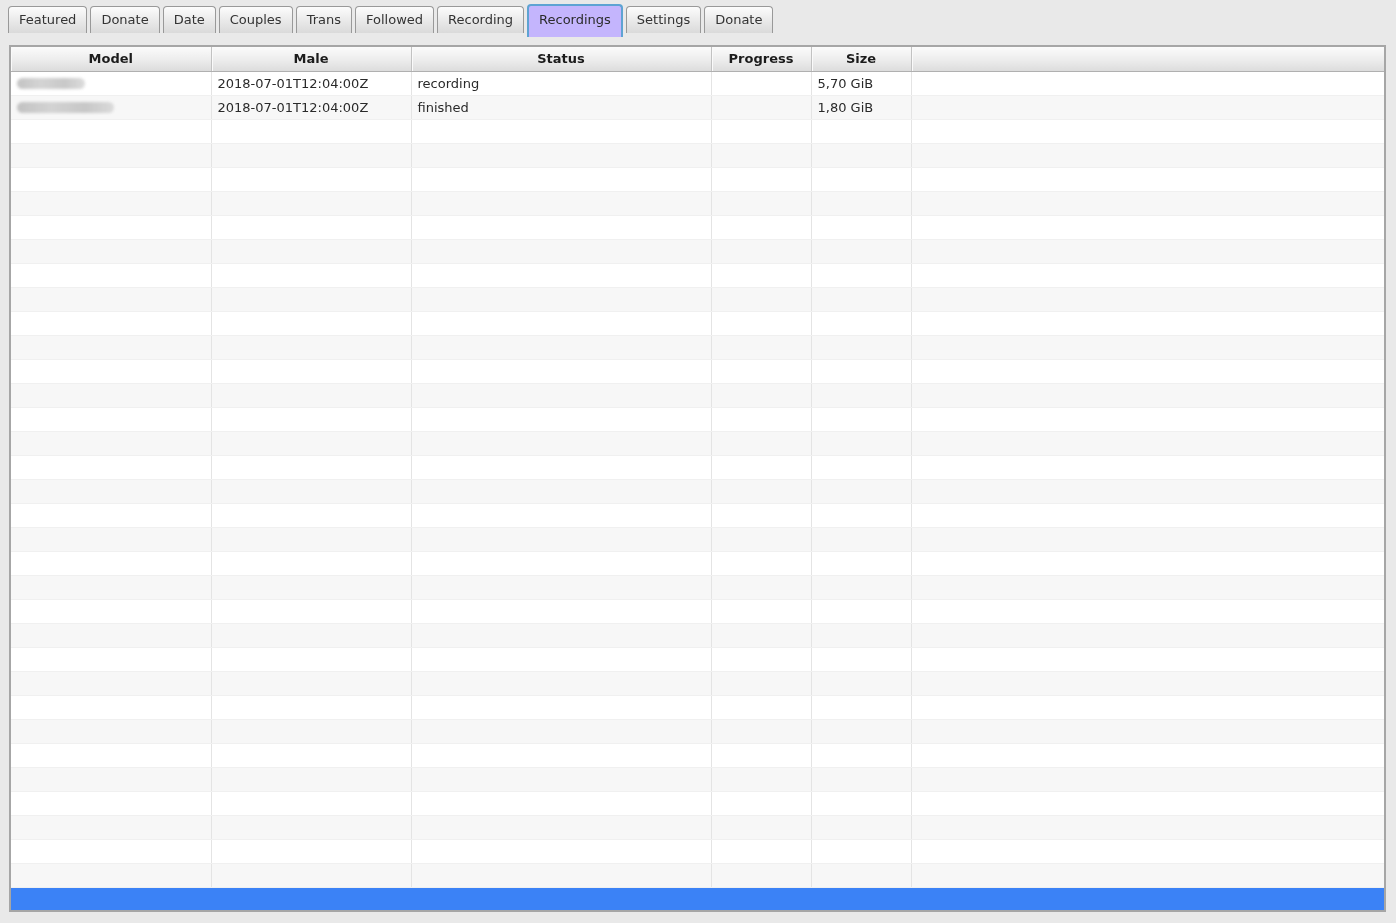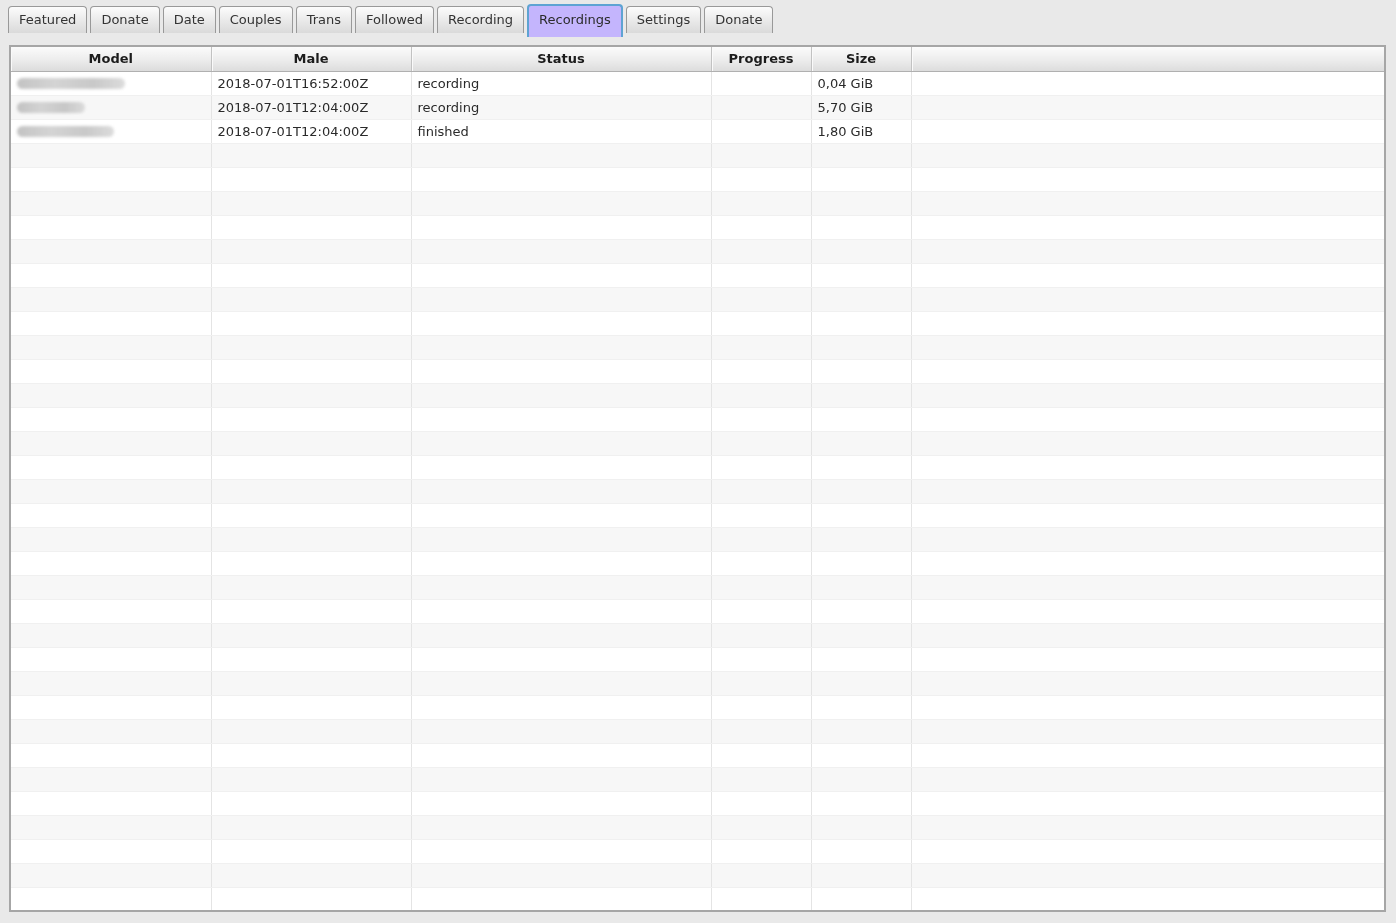--- a/index.html
+++ b/index.html
@@ -121,30 +121,20 @@
             <th>Male</th>
             <th>Status</th>
             <th>Progress</th>
             <th>Size</th>
             <th></th>
           </tr>
       </thead>
       <tbody id="table-body">
           <tr>
             <td>
-              <div class="redacted" style="width: 108px;"></div>
-            </td>
-            <td>2018-07-01T16:52:00Z</td>
-            <td>recording</td>
-            <td></td>
-            <td>0,04 GiB</td>
-            <td></td>
-          </tr>
-          <tr>
-            <td>
               <div class="redacted" style="width: 68px;"></div>
             </td>
             <td>2018-07-01T12:04:00Z</td>
             <td>recording</td>
             <td></td>
             <td>5,70 GiB</td>
             <td></td>
           </tr>
           <tr>
             <td>

